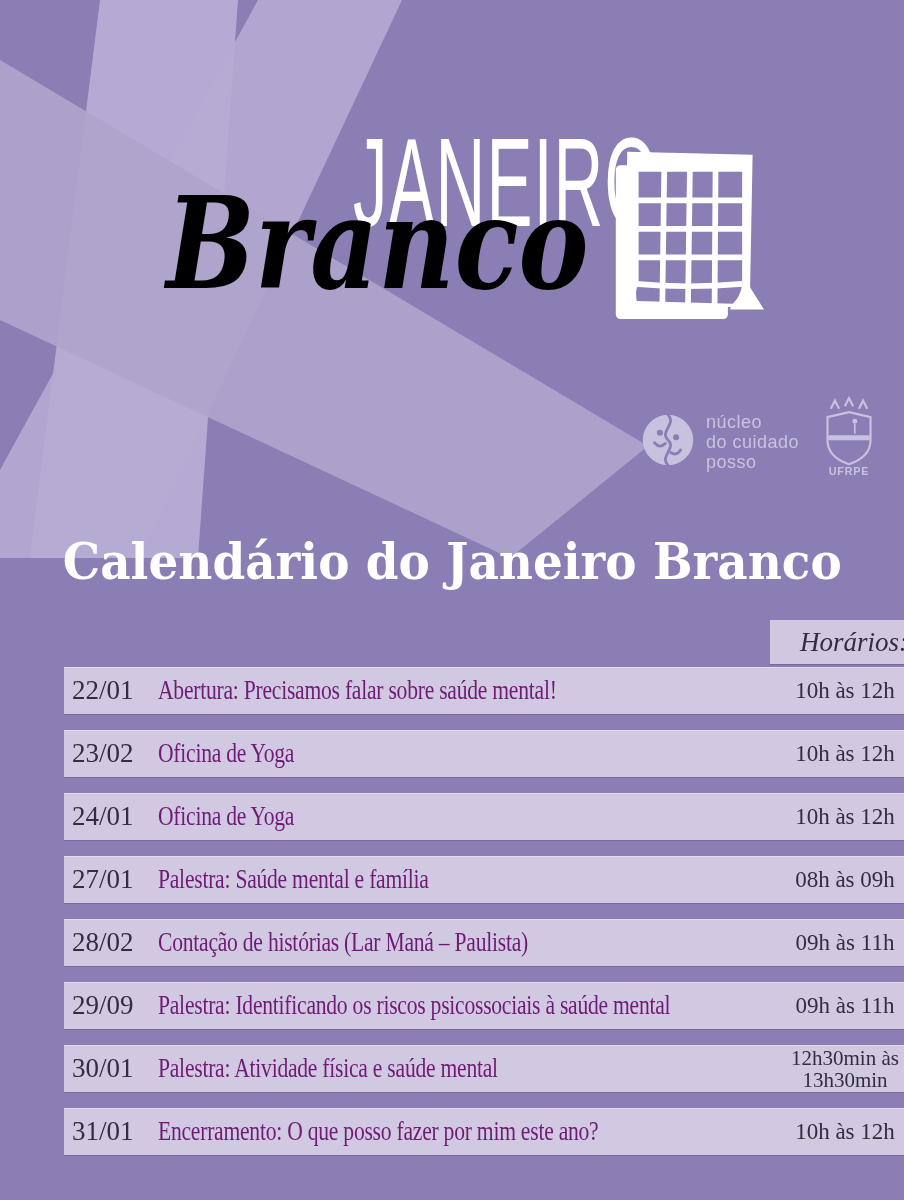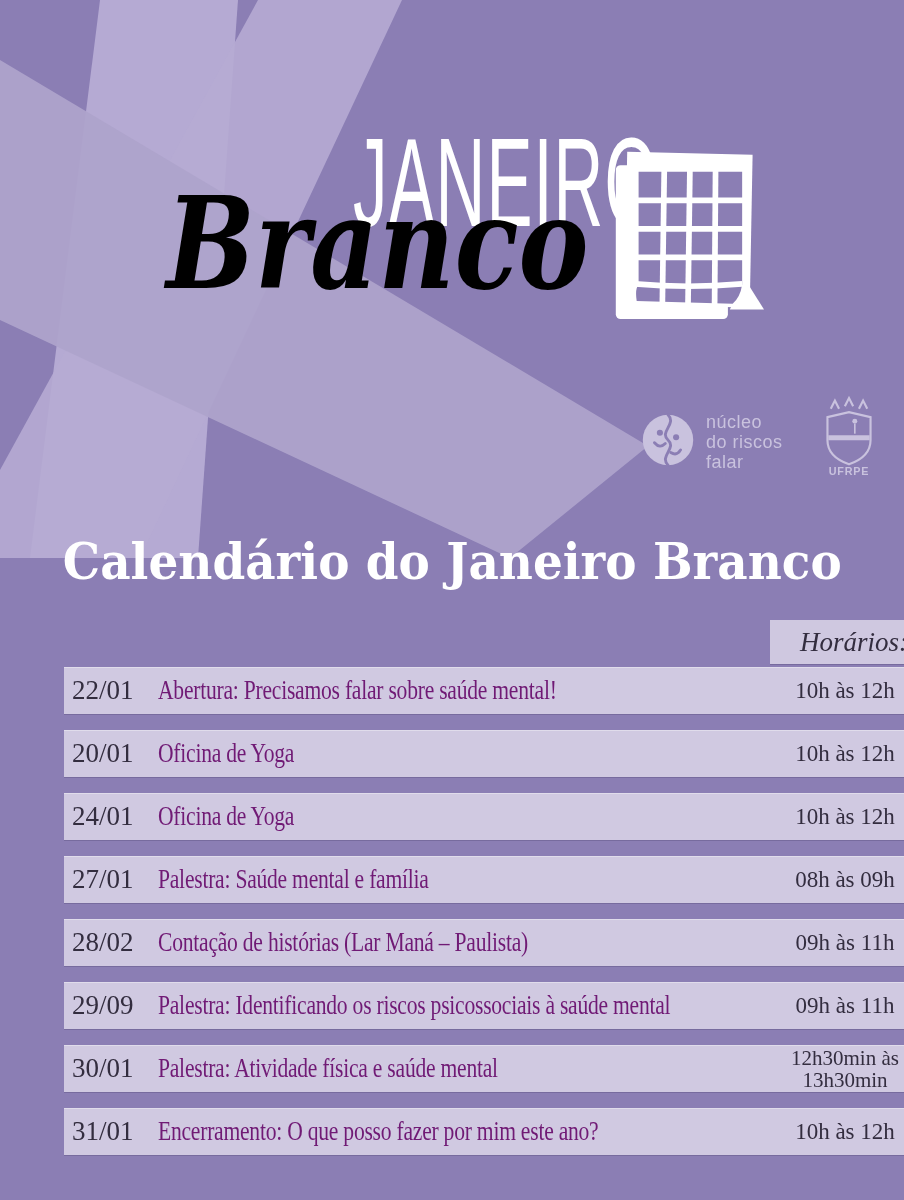--- a/index.html
+++ b/index.html
@@ -108,22 +108,22 @@
     <g stroke="#8b7eb4" stroke-width="3.2" fill="none" stroke-linecap="round">
       <path d="M30,2 C40,12 20,21 30,30 C40,39 20,48 30,58"></path>
       <path d="M15,33 q6,7 12,1"></path>
       <path d="M33,44 q7,4 11,-3"></path>
     </g>
     <circle cx="21" cy="22" r="3.4" fill="#8b7eb4"></circle>
     <circle cx="39" cy="27" r="3.4" fill="#8b7eb4"></circle>
   </svg>
   <div class="logo-nucleo-text">
     <div>núcleo</div>
-    <div>do riscos</div>
-    <div>falar</div>
+    <div>do cuidado</div>
+    <div>posso</div>
   </div>
 
   <svg class="logo-ufrpe" width="58" height="94" viewBox="0 0 70 96">
     <g stroke="#c9c2de" stroke-width="2.6" fill="none">
       <path d="M9,24 L35,18 L61,24 L61,52 Q61,72 35,81 Q9,72 9,52 Z"></path>
       <path d="M13,14 l5,-10 l5,10"></path>
       <path d="M30,11 l5,-10 l5,10"></path>
       <path d="M47,14 l5,-10 l5,10"></path>
       <line x1="10" y1="49" x2="60" y2="49" stroke-width="6"></line>
       <line x1="42" y1="32" x2="42" y2="44" stroke-width="2"></line>
@@ -140,21 +140,21 @@
     <div class="time-header">
       <span>Horários:</span>
     </div>
     <div id="rows">
         <div class="row">
           <div class="date">22/01</div>
           <div class="event"><span>Abertura: Precisamos falar sobre saúde mental!</span></div>
           <div class="time">10h às 12h</div>
         </div>
         <div class="row">
-          <div class="date">20/01</div>
+          <div class="date">23/02</div>
           <div class="event"><span>Oficina de Yoga</span></div>
           <div class="time">10h às 12h</div>
         </div>
         <div class="row">
           <div class="date">24/01</div>
           <div class="event"><span>Oficina de Yoga</span></div>
           <div class="time">10h às 12h</div>
         </div>
         <div class="row">
           <div class="date">27/01</div>

